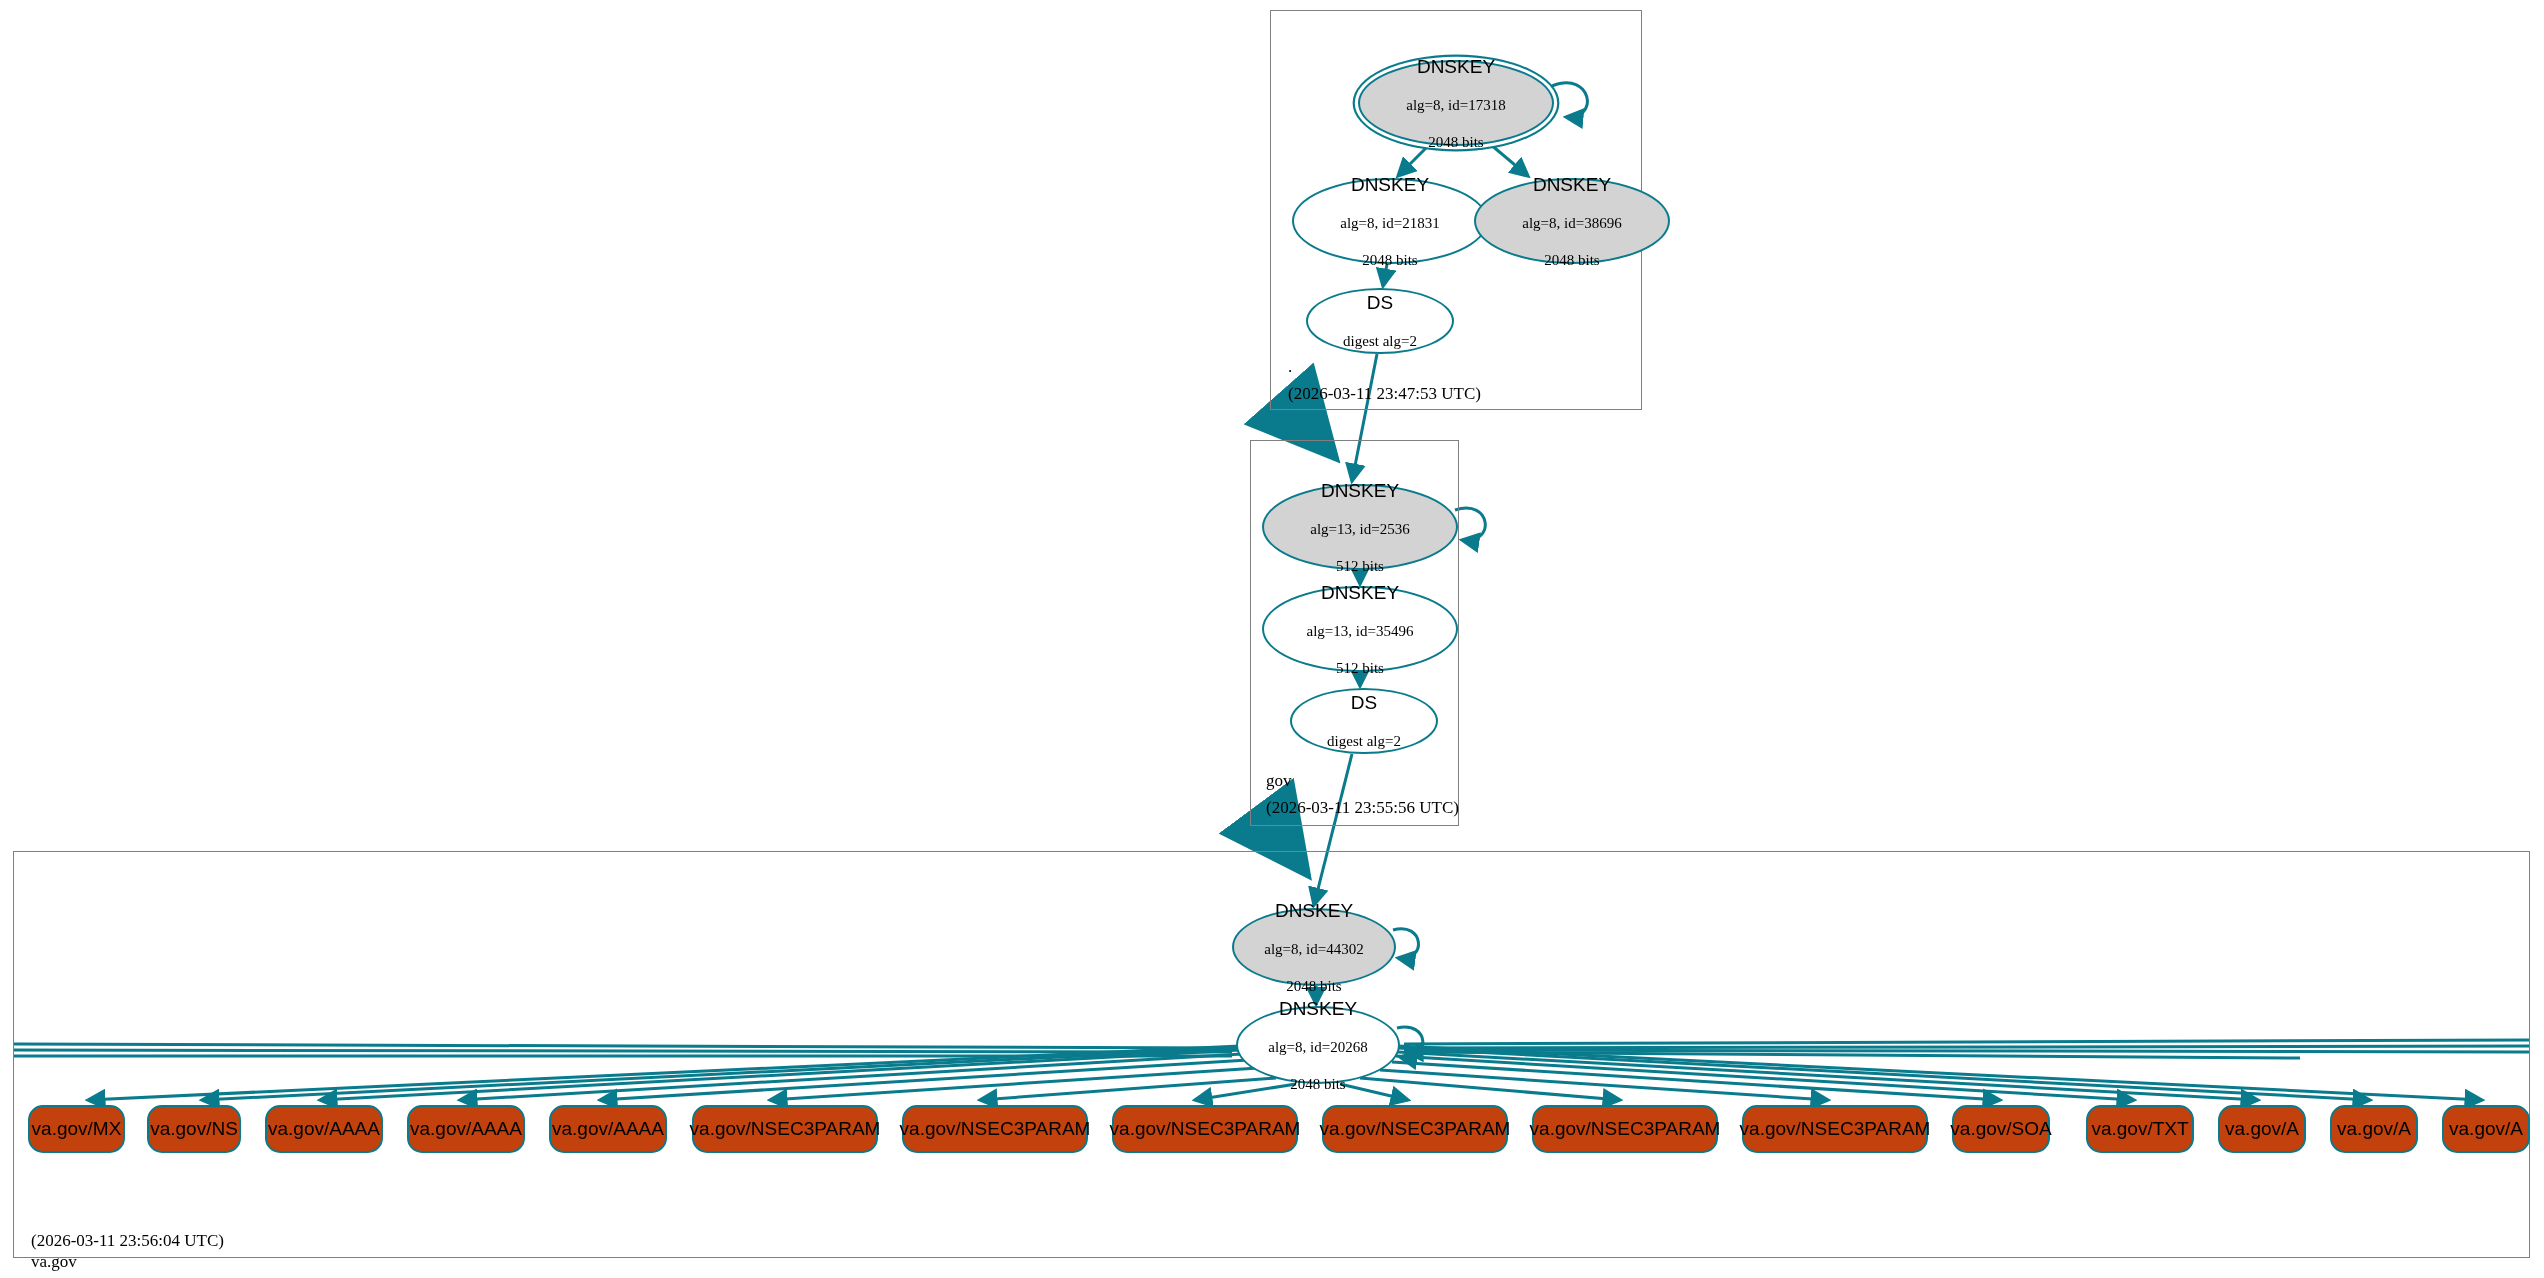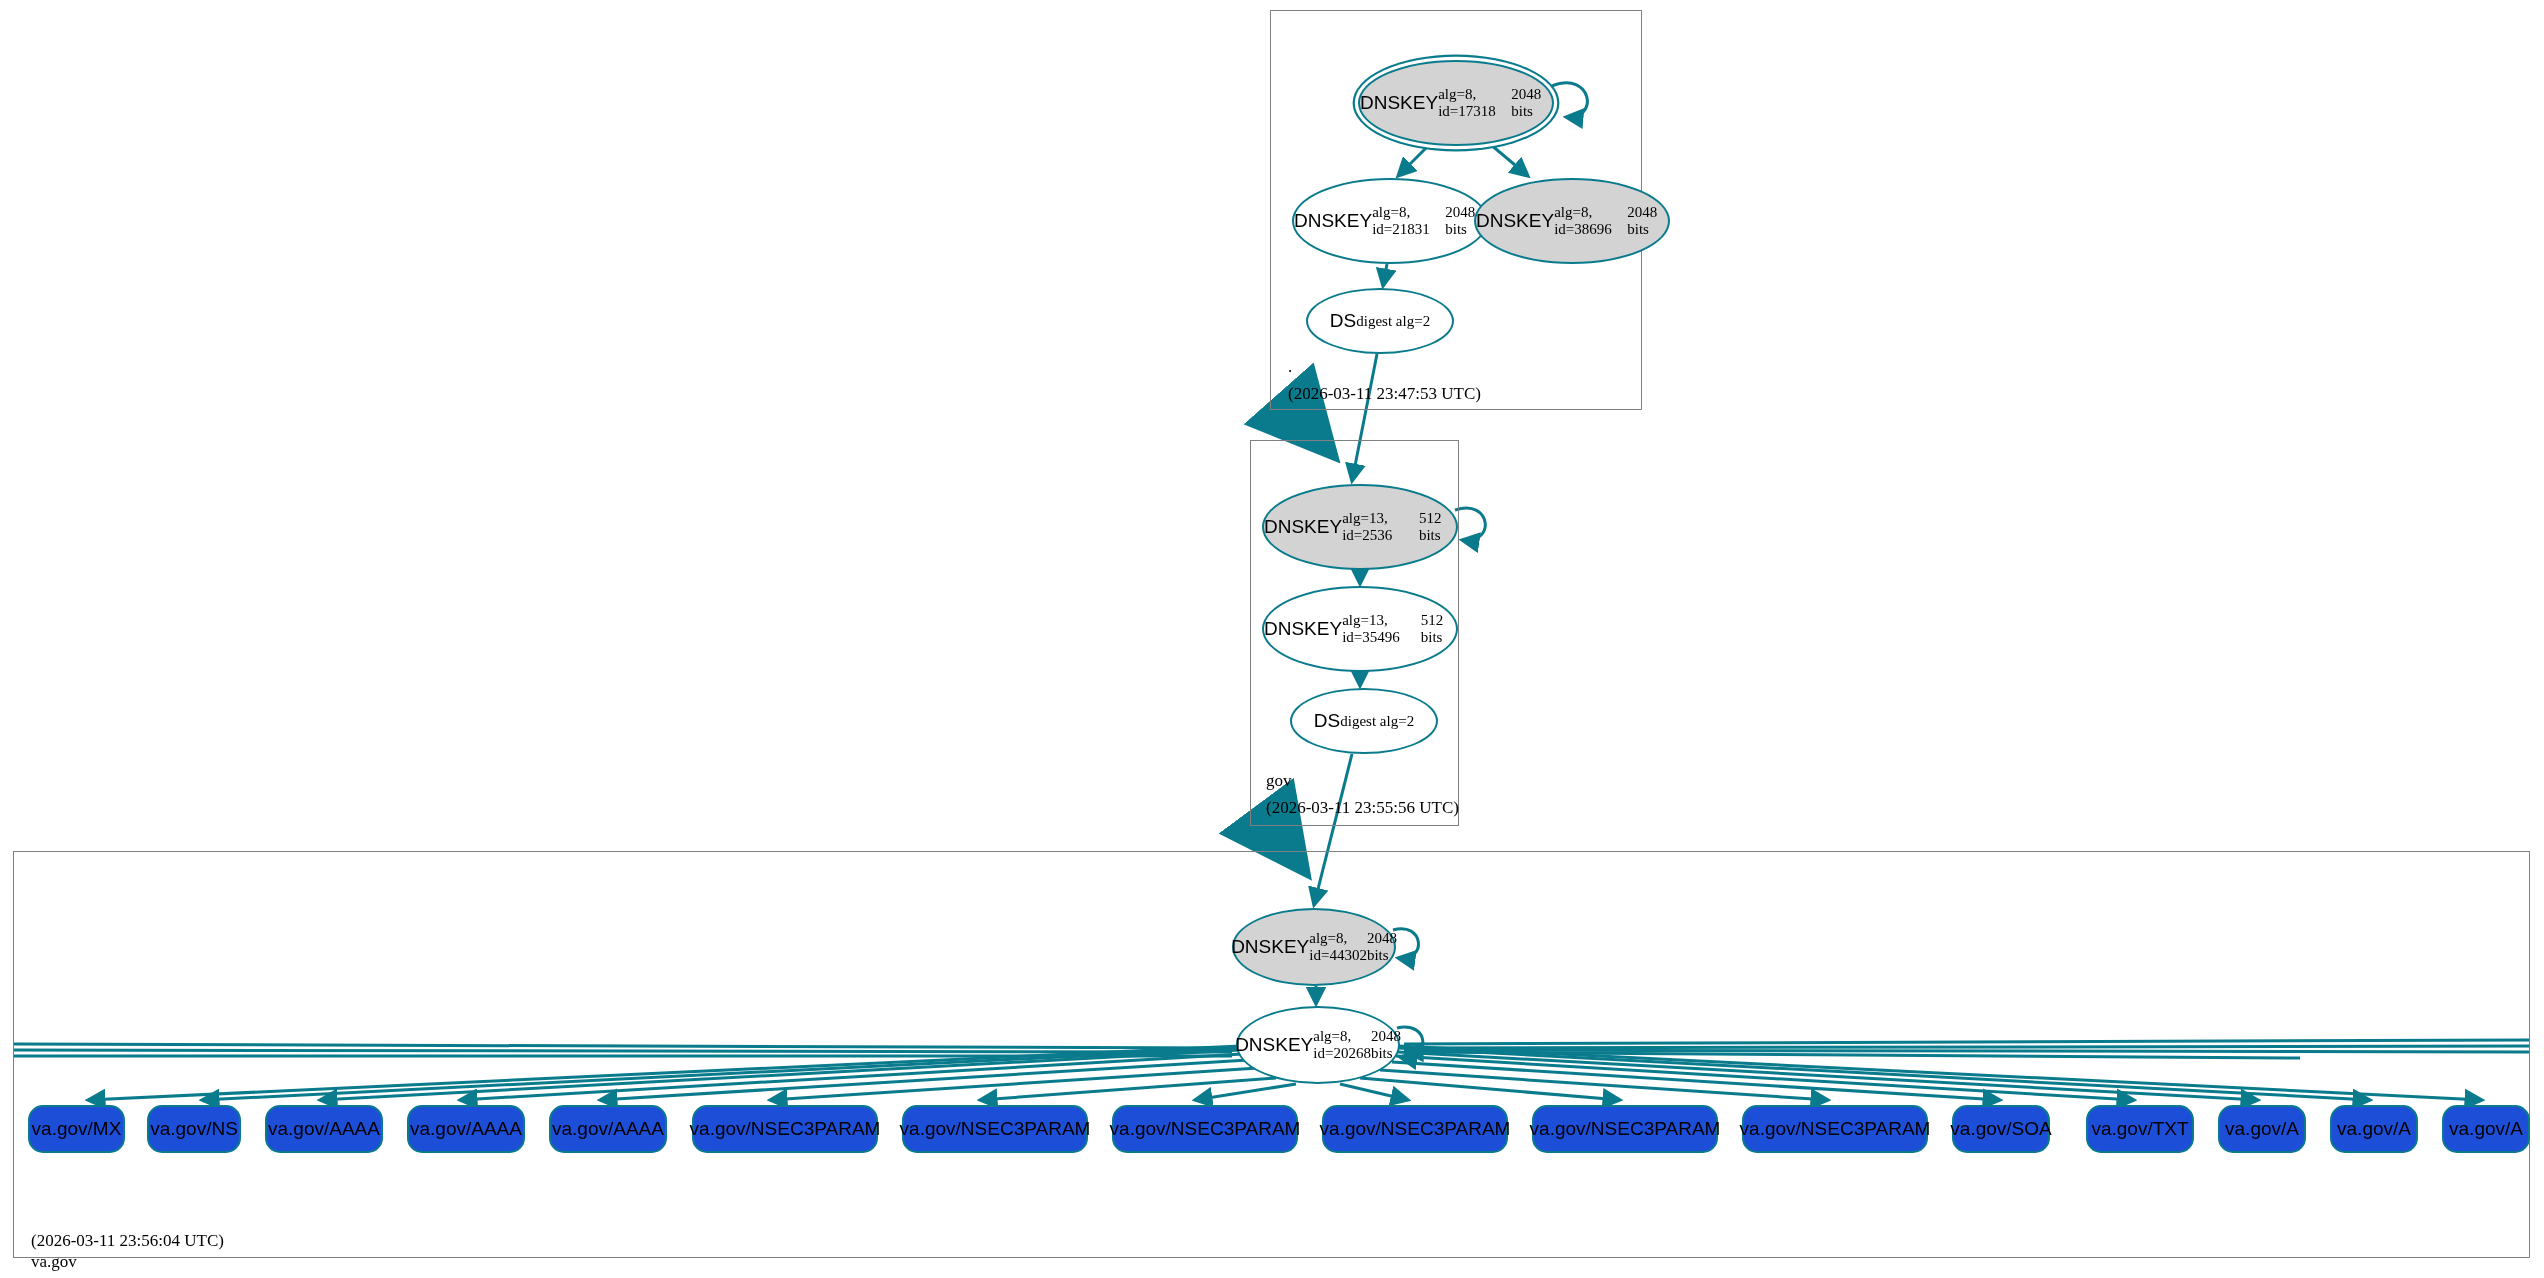--- a/index.html
+++ b/index.html
@@ -38,26 +38,27 @@
   
   #edges{position:absolute;left:0;top:0;width:2544px;height:1278px;}
 
   
   .node-oval{
     position:absolute;
     box-sizing:border-box;
     border:2.4px solid #0a7b8c;
     border-radius:50%;
     display:flex;
-    flex-direction:row;
+    flex-direction:column;
     align-items:center;
     justify-content:center;
     background:#ffffff;
-    text-align:left;
+    text-align:center;
     line-height:1.12;
+    gap:20px;
   }
   .node-oval.shaded{background:#d3d3d3;}
   .node-oval.double{
     box-shadow:0 0 0 3.2px #ffffff, 0 0 0 5.4px #0a7b8c;
   }
   .n-title{
     font-family:"Liberation Sans", sans-serif;
     font-size:19px;
     color:#000000;
     letter-spacing:0px;
@@ -67,21 +68,21 @@
     font-size:15px;
     color:#000000;
   }
 
   
   .node-rect{
     position:absolute;
     box-sizing:border-box;
     border:2.4px solid #0a7b8c;
     border-radius:15px;
-    background:#1d4ed8;
+    background:#c2410c;
     display:flex;
     align-items:center;
     justify-content:center;
     font-family:"Liberation Sans", sans-serif;
     font-size:19px;
     color:#000000;
     white-space:nowrap;
   }
 </style>
 </head>

